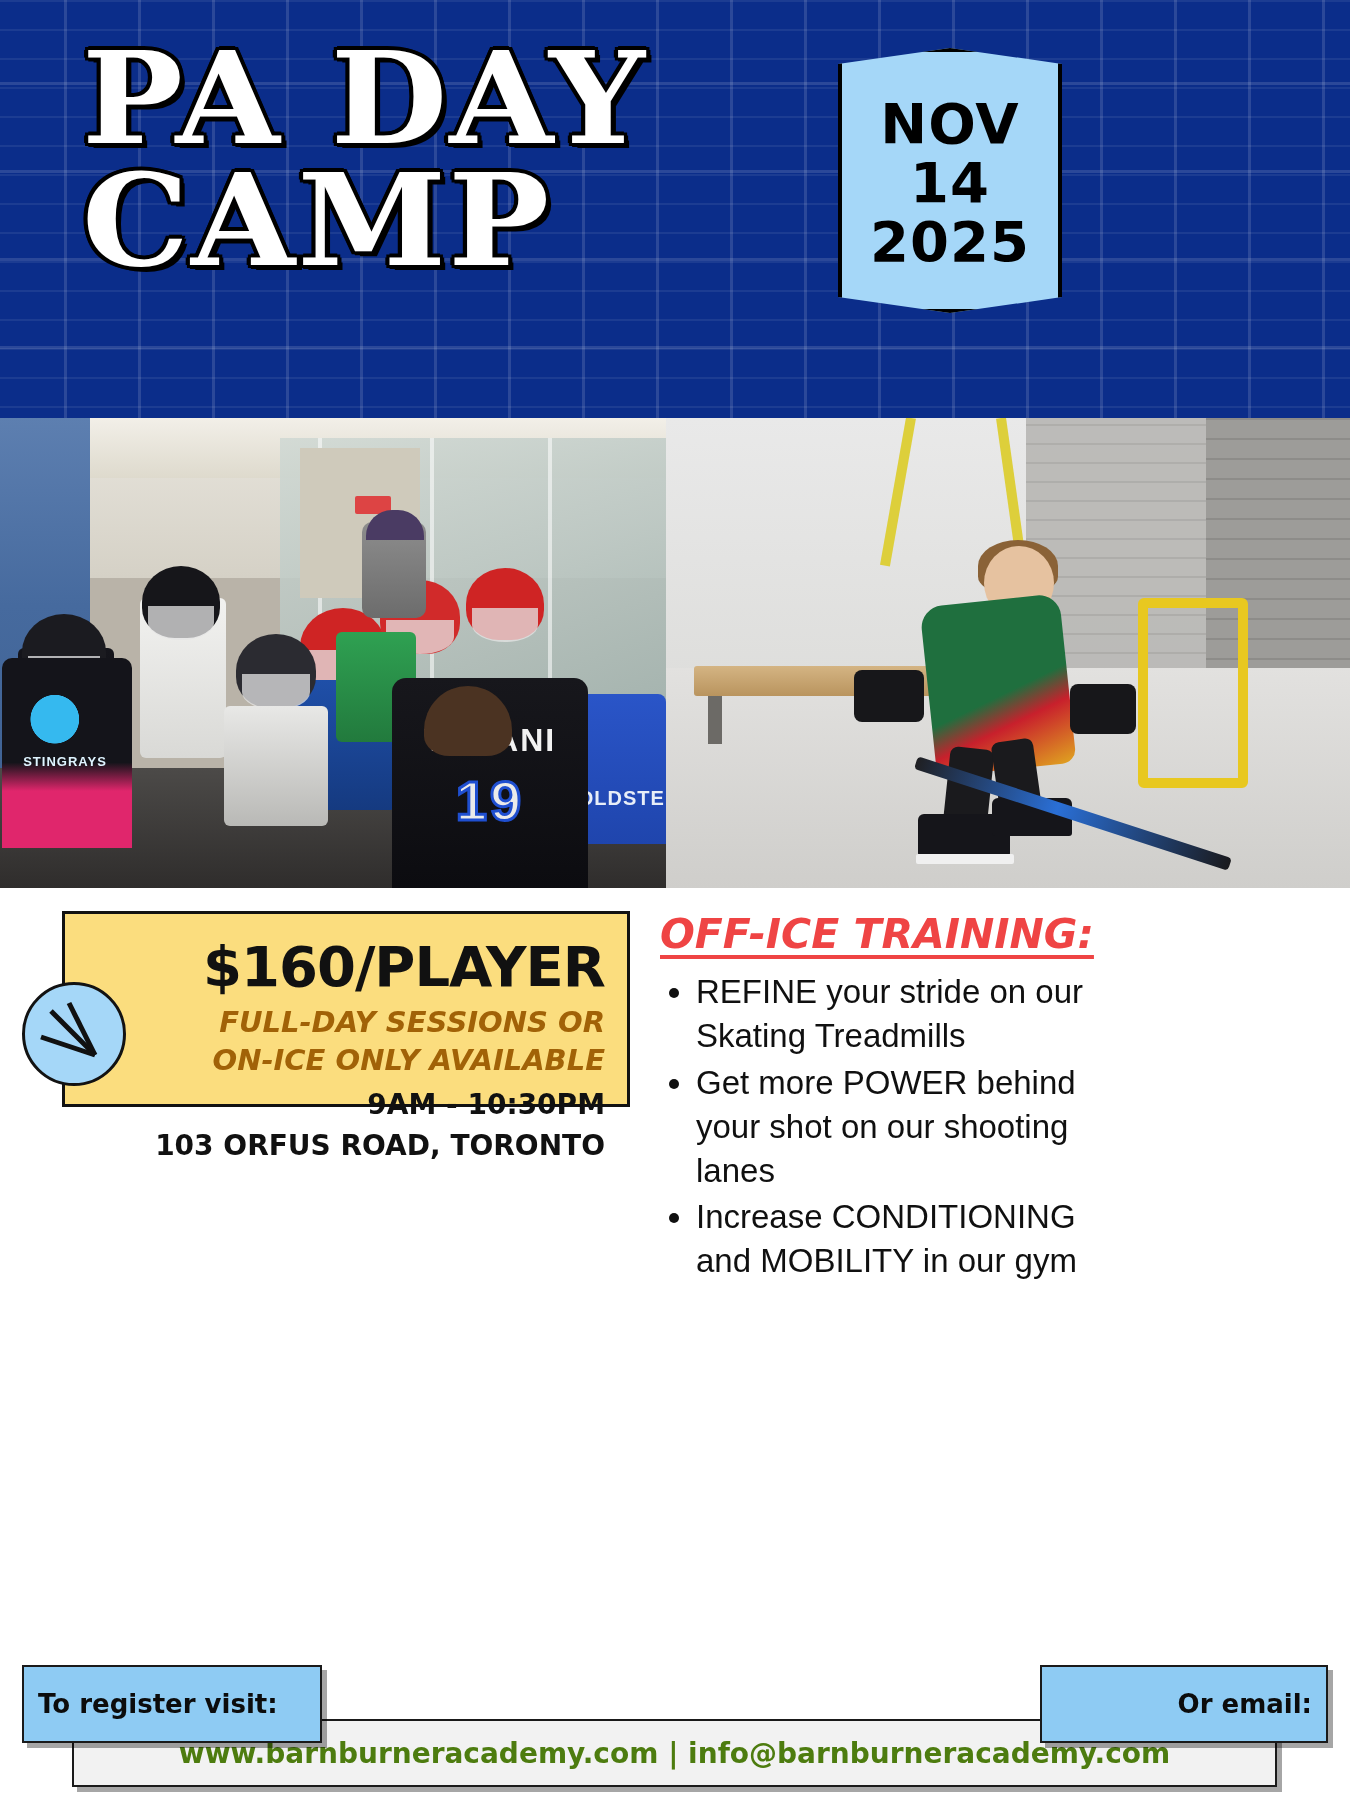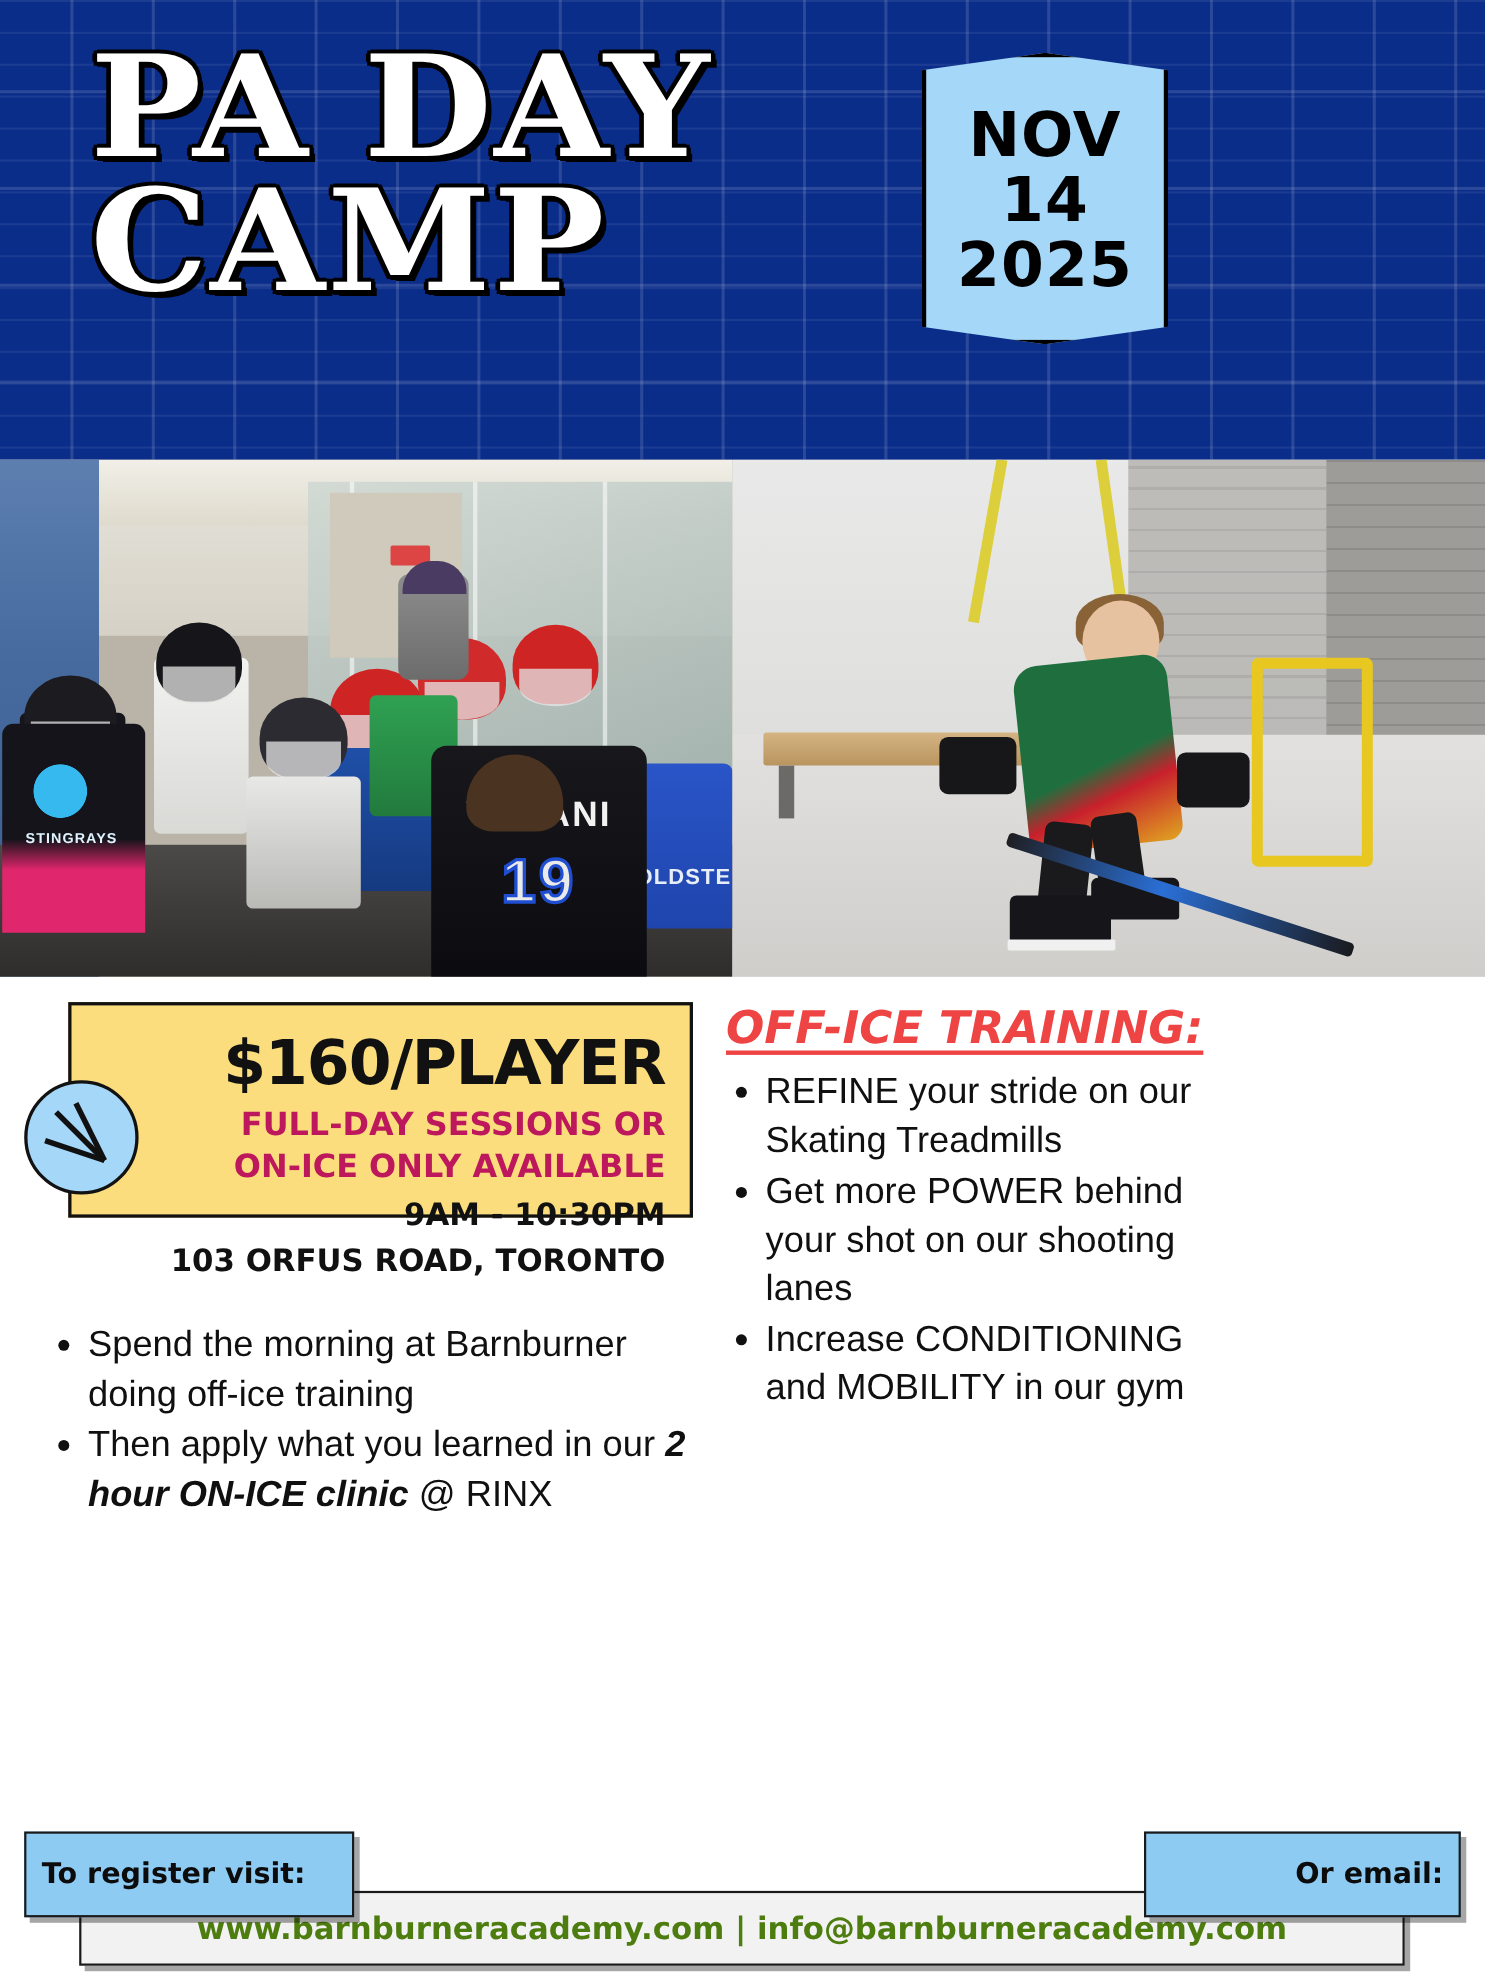--- a/index.html
+++ b/index.html
@@ -172,22 +172,22 @@
     background:#fbdd7e; border:3px solid #121212;
     padding: 24px 22px 16px 22px;
     text-align:right;
   }
   .price-main {
     font-family:"DejaVu Sans", sans-serif; font-weight:bold;
     font-size:56px; color:#111; letter-spacing:-1px; line-height:1.05;
     margin-bottom:6px;
   }
   .price-sub {
-    font-family:"DejaVu Sans", sans-serif; font-weight:bold; 
-    font-size:29px; color:#be185d; line-height:1.32; letter-spacing:0px;
+    font-family:"DejaVu Sans", sans-serif; font-weight:bold; font-style:italic;
+    font-size:29px; color:#a16207; line-height:1.32; letter-spacing:0px;
   }
   .price-time, .price-addr {
     font-family:"DejaVu Sans", sans-serif; font-weight:bold;
     font-size:28px; color:#111; line-height:1.45; letter-spacing:0px;
   }
   .price-time { margin-top:6px; }
 
   .arrow-circle {
     position:absolute; left:22px; top:94px; width:104px; height:104px;
     background:#a5d7f8; border:3px solid #121212; border-radius:50%;
@@ -381,26 +381,20 @@
     </div>
 
     <div class="arrow-circle">
       <svg width="98" height="98" viewBox="0 0 98 98" aria-hidden="true">
         <line x1="26" y1="26" x2="70" y2="70" stroke="#111" stroke-width="5"></line>
         <line x1="70" y1="70" x2="44" y2="18" stroke="#111" stroke-width="5"></line>
         <line x1="70" y1="70" x2="16" y2="52" stroke="#111" stroke-width="5"></line>
       </svg>
     </div>
 
-    <div class="left-bullets">
-      <ul>
-        <li><span>Spend the morning at Barnburner doing off-ice training</span></li>
-        <li><span>Then apply what you learned in our </span><span class="em-bold">2 hour ON-ICE clinic</span><span> @ RINX</span></li>
-      </ul>
-    </div>
 
     <div class="office-title">
       <u>OFF-ICE TRAINING:</u>
     </div>
 
     <div class="right-bullets">
       <ul>
         <li><span>REFINE your stride on our Skating Treadmills</span></li>
         <li><span>Get more POWER behind your shot on our shooting lanes</span></li>
         <li><span>Increase CONDITIONING and MOBILITY in our gym</span></li>

